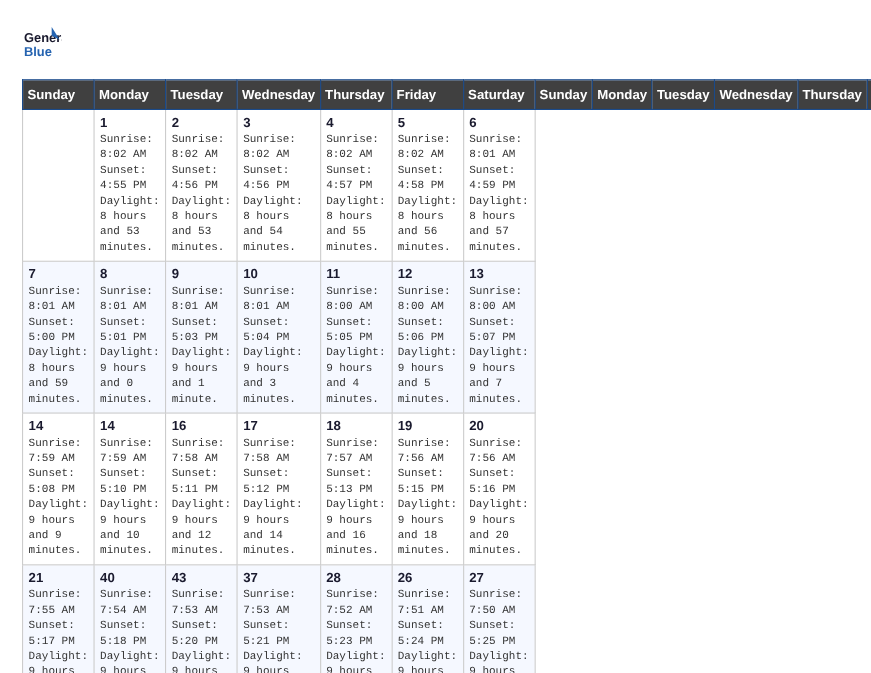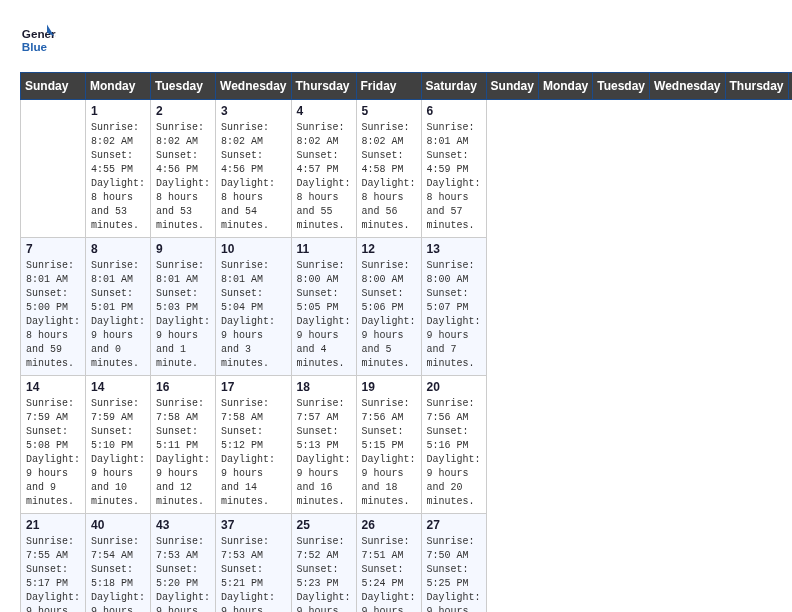--- a/index.html
+++ b/index.html
@@ -218,21 +218,21 @@
         </td>
         <td>
           <span class="day-number">43</span>
           <div class="day-info">Sunrise: 7:53 AM<br>Sunset: 5:20 PM<br>Daylight: 9 hours and 26 minutes.</div>
         </td>
         <td>
           <span class="day-number">37</span>
           <div class="day-info">Sunrise: 7:53 AM<br>Sunset: 5:21 PM<br>Daylight: 9 hours and 28 minutes.</div>
         </td>
         <td>
-          <span class="day-number">25</span>
+          <span class="day-number">28</span>
           <div class="day-info">Sunrise: 7:52 AM<br>Sunset: 5:23 PM<br>Daylight: 9 hours and 30 minutes.</div>
         </td>
         <td>
           <span class="day-number">26</span>
           <div class="day-info">Sunrise: 7:51 AM<br>Sunset: 5:24 PM<br>Daylight: 9 hours and 33 minutes.</div>
         </td>
         <td>
           <span class="day-number">27</span>
           <div class="day-info">Sunrise: 7:50 AM<br>Sunset: 5:25 PM<br>Daylight: 9 hours and 35 minutes.</div>
         </td>

